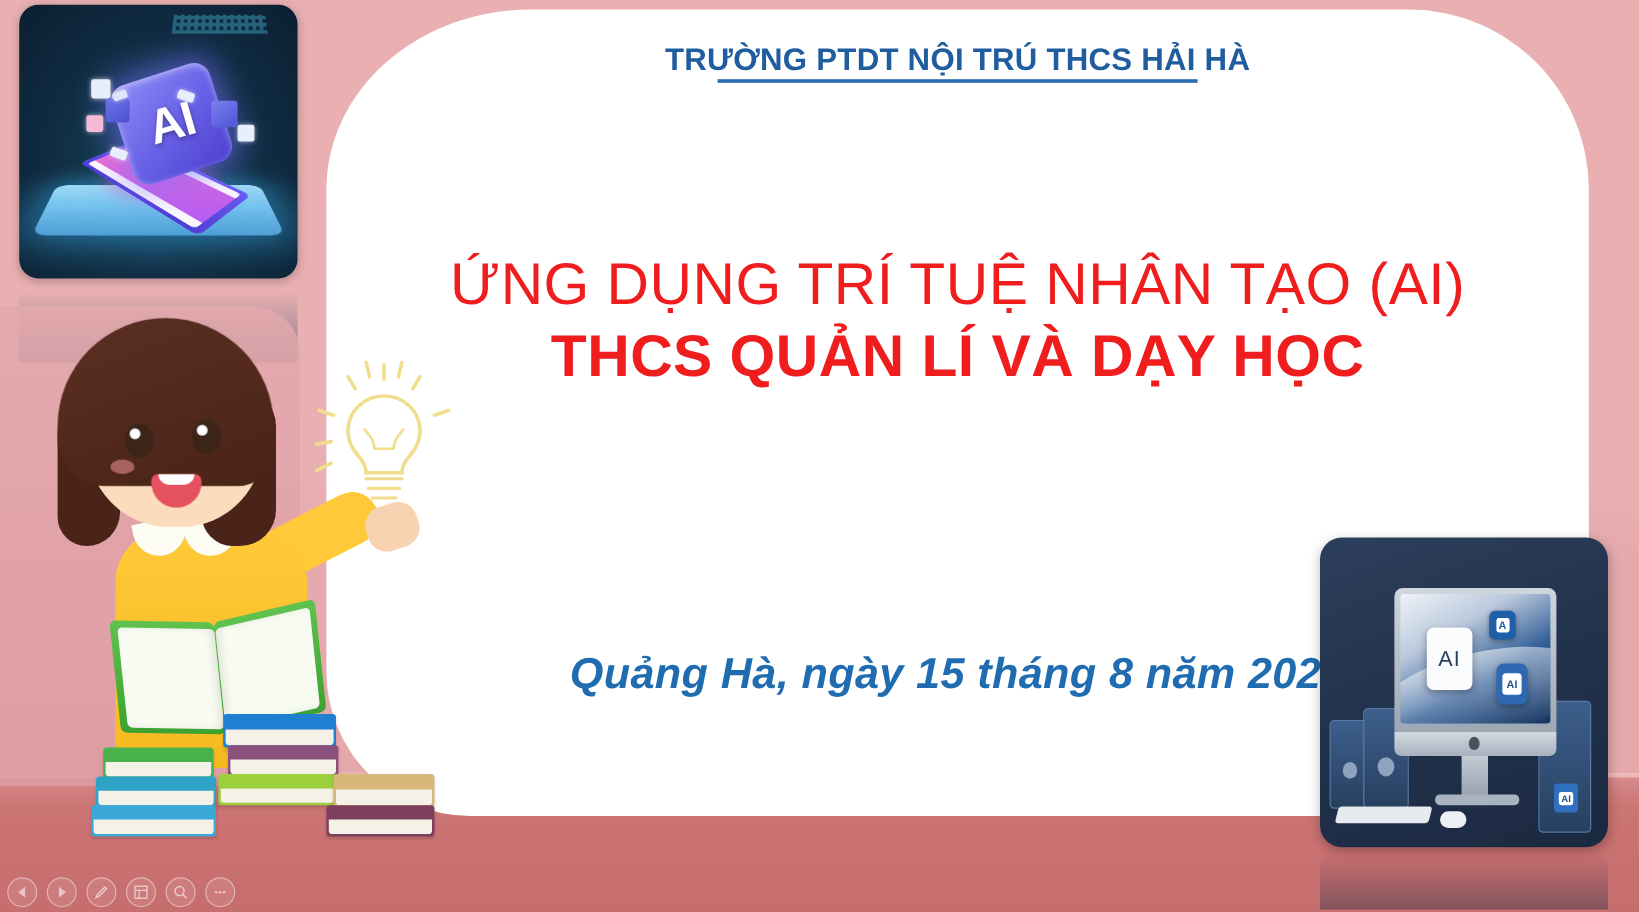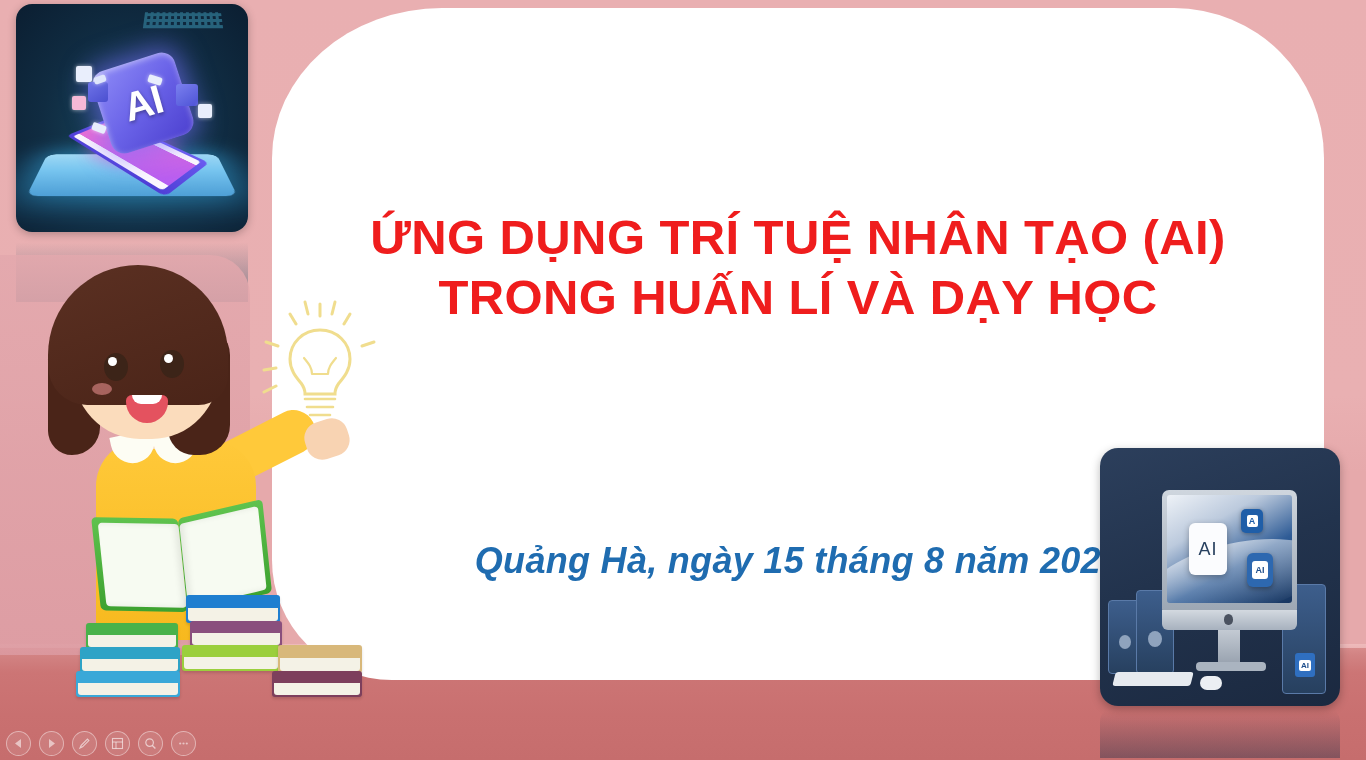--- a/index.html
+++ b/index.html
@@ -56,21 +56,21 @@
   
   #title-block{
     position:absolute; left:272px; top:196px; width:1052px;
     z-index:12; text-align:center;
   }
   .t-main{
     font-size:62px; font-weight:800; color:#ef1d1d;
     letter-spacing:1px; line-height:1.08; white-space:nowrap;
   }
   .t-sub1{
-    font-size:49px; font-weight:700; color:#ef1d1d;
+    font-size:49px; font-weight:400; color:#ef1d1d;
     letter-spacing:.4px; line-height:1.22; margin-top:12px; white-space:nowrap;text-align:center;
   }
   .t-sub2{
     font-size:49px; font-weight:800; color:#ef1d1d;
     letter-spacing:.4px; line-height:1.22; white-space:nowrap;
   }
 
   
   #date-block{
     position:absolute; left:272px; top:540px; width:1052px;
@@ -342,25 +342,28 @@
           <path d="M14 68l-12 2"></path>
             <path d="M14 86l-12 6"></path>
           <path d="M46 14l-3-12"></path>
             <path d="M70 14l3-12"></path>
         </g>
       </g>
     </svg>
   </div>
 
   <div id="header-block">
+    <div style="text-align:center;">
+      <div class="hdr2">TRƯỜNG PTDT NỘI TRÚ THCS HẢI HÀ</div>
+    </div>
   </div>
 
   <div id="title-block">
     <div class="t-sub1">ỨNG DỤNG TRÍ TUỆ NHÂN TẠO (AI)</div>
-    <div class="t-sub2">TRONG HUẤN LÍ VÀ DẠY HỌC</div>
+    <div class="t-sub2">THCS QUẢN LÍ VÀ DẠY HỌC</div>
   </div>
 
   <div id="date-block">
     <div class="date-txt">Quảng Hà, ngày 15 tháng 8 năm 2025</div>
   </div>
 
   <div id="pc-reflection"></div>
   <div id="pc-card">
     <div class="spk" style="left:8px;top:152px;width:34px;height:74px;">
       <div class="cone" style="top:34px;"></div>

